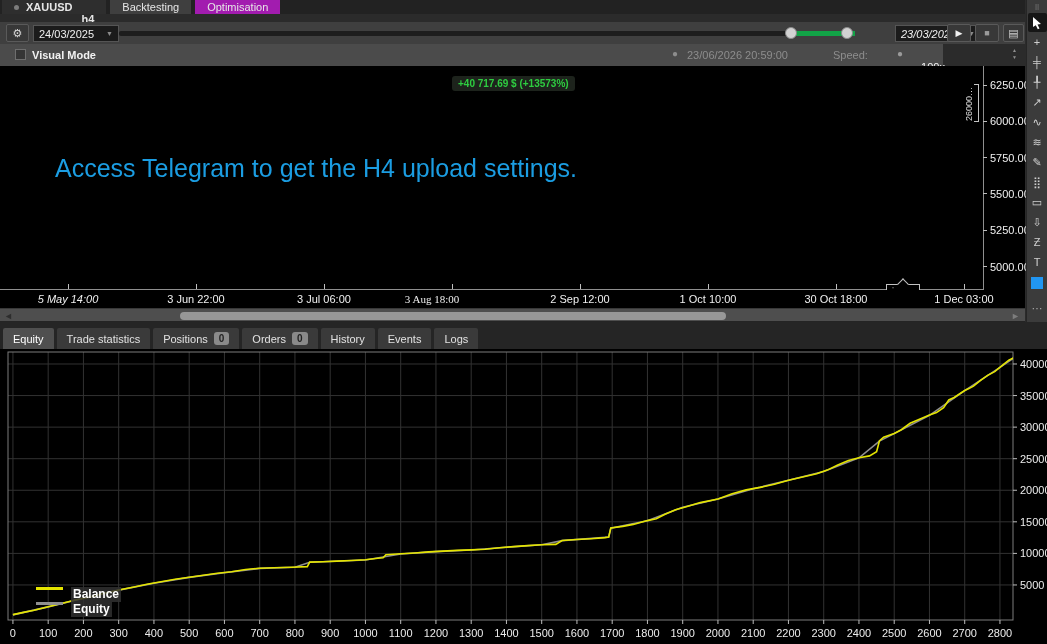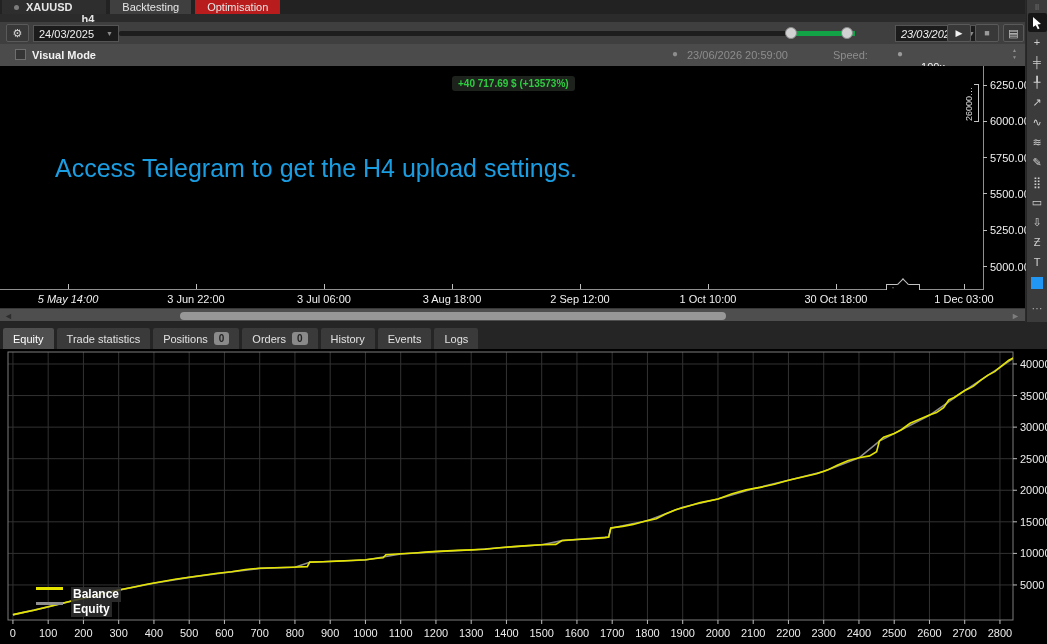--- a/index.html
+++ b/index.html
@@ -2,21 +2,21 @@
 <html><head>
 <meta charset="utf-8">
 <style>
   * { margin:0; padding:0; box-sizing:border-box; }
   html,body { background:#1a1a1a; }
   body { font-family:"Liberation Sans", sans-serif; }
   .app { position:relative; width:1047px; height:644px; background:#2b2b2b; overflow:hidden; }
 
   
   .tabbar { position:absolute; left:0; top:0; width:1025px; height:14px; background:#222222; display:flex; align-items:stretch; }
-  .tab { display:flex; align-items:center; padding:0 12px; font-size:11px; color:#e6e6e6; background:#b91c1c; margin-right:4px; cursor:default; }
+  .tab { display:flex; align-items:center; padding:0 12px; font-size:11px; color:#e6e6e6; background:#a21caf; margin-right:4px; cursor:default; }
   .tab.symbol { background:#2e2e2e; font-weight:bold; margin-left:2px; }
   .tab.symbol .dot { width:5px; height:5px; border-radius:50%; background:#7c7c7c; margin-right:7px; }
   .tab.symbol .tf { margin-left:9px;margin-top:23px; }
   .tab.activetab { background:#3f3f3f; }
 
   
   .toolbar { position:absolute; left:0; top:22px; width:1025px; height:22px; background:#3f3f3f; }
   .iconbtn { position:absolute; border:1px solid #5a5a5a; background:#383838; color:#d8d8d8; border-radius:2px; font-size:11px; line-height:15px; text-align:center; }
   .gearbtn { left:6px; top:2px; width:23px; height:18px; }
   .select { position:absolute; top:3px; height:17px; background:#1b1b1b; border:1px solid #555; color:#f0f0f0; font-size:11px; display:flex; align-items:center; padding:0 5px; width:86px; }
@@ -25,21 +25,21 @@
   .sel-end { left:895px;font-style:italic; }
   .slider { position:absolute; left:119px; top:0; width:732px; height:22px; }
   .slider .track { position:absolute; left:0; right:0; top:9px; height:5px; background:#1d1d1d; border-radius:2px; }
   .slider .range { position:absolute; top:9px; height:5px; background:#12a347; }
   .slider .handle { position:absolute; top:5px; width:12px; height:12px; border-radius:50%; background:#d2d2d2; border:1px solid #8a8a8a; }
   .btn-play { left:947px; top:2px; width:24px; height:18px; color:#f2f2f2; font-size:9px; }
   .btn-stop { left:975px; top:2px; width:24px; height:18px; color:#9a9a9a; font-size:9px; }
   .btn-save { left:1003px; top:2px; width:21px; height:18px; color:#d0d0d0; font-size:11px; }
 
   
-  .row2 { position:absolute; left:0; top:44px; width:1025px; height:22px; background:#4b4b4b; font-size:11px; }
+  .row2 { position:absolute; left:0; top:44px; width:943px; height:22px; background:#4b4b4b; font-size:11px; }
   .checkbox { position:absolute; left:15px; top:5px; width:11px; height:11px; background:#353535; border:1px solid #6e6e6e; }
   .vm-label { position:absolute; left:32px; top:5px; color:#f2f2f2; font-weight:bold; }
   .dim { color:#8d8d8d; }
   .cur-dot { position:absolute; left:672px; top:4px; font-size:10px; }
   .cur-time { position:absolute; left:687px; top:5px; }
   .speed-label { position:absolute; left:833px; top:5px; }
   .speed-dot { position:absolute; left:897px; top:4px; font-size:10px; color:#9a9a9a; }
   .speed-val { position:absolute; left:903px; top:5px; width:60px; text-align:center; color:#f5f5f5;margin-top:12px; }
   .spinner { position:absolute; left:1012px; top:3px; display:flex; flex-direction:column; color:#8f8f8f; font-size:5px; line-height:7px; }
 
@@ -195,21 +195,21 @@
       <div class="time-tickmark" style="left: 580px;"></div>
       <div class="time-tickmark" style="left: 708px;"></div>
       <div class="time-tickmark" style="left: 836px;"></div>
       <div class="time-tickmark" style="left: 964px;"></div>
     </div>
 
   <div class="time-axis">
       <span class="time-label" style="left: 68px; font-style: italic;">5 May 14:00</span>
       <span class="time-label" style="left: 196px;">3 Jun 22:00</span>
       <span class="time-label" style="left: 324px;">3 Jul 06:00</span>
-      <span class="time-label" style="left: 452px;">3 Aug 18:00</span>
+      <span class="time-label" style="left: 432px; font-family: Liberation Serif, serif;">3 Aug 18:00</span>
       <span class="time-label" style="left: 580px;">2 Sep 12:00</span>
       <span class="time-label" style="left: 708px;">1 Oct 10:00</span>
       <span class="time-label" style="left: 836px;">30 Oct 18:00</span>
       <span class="time-label" style="left: 964px;">1 Dec 03:00</span>
     </div>
 
   <div class="hscroll">
     <span class="hs-left">◄</span>
     <div class="hs-thumb"></div>
     <span class="hs-right">►</span>

